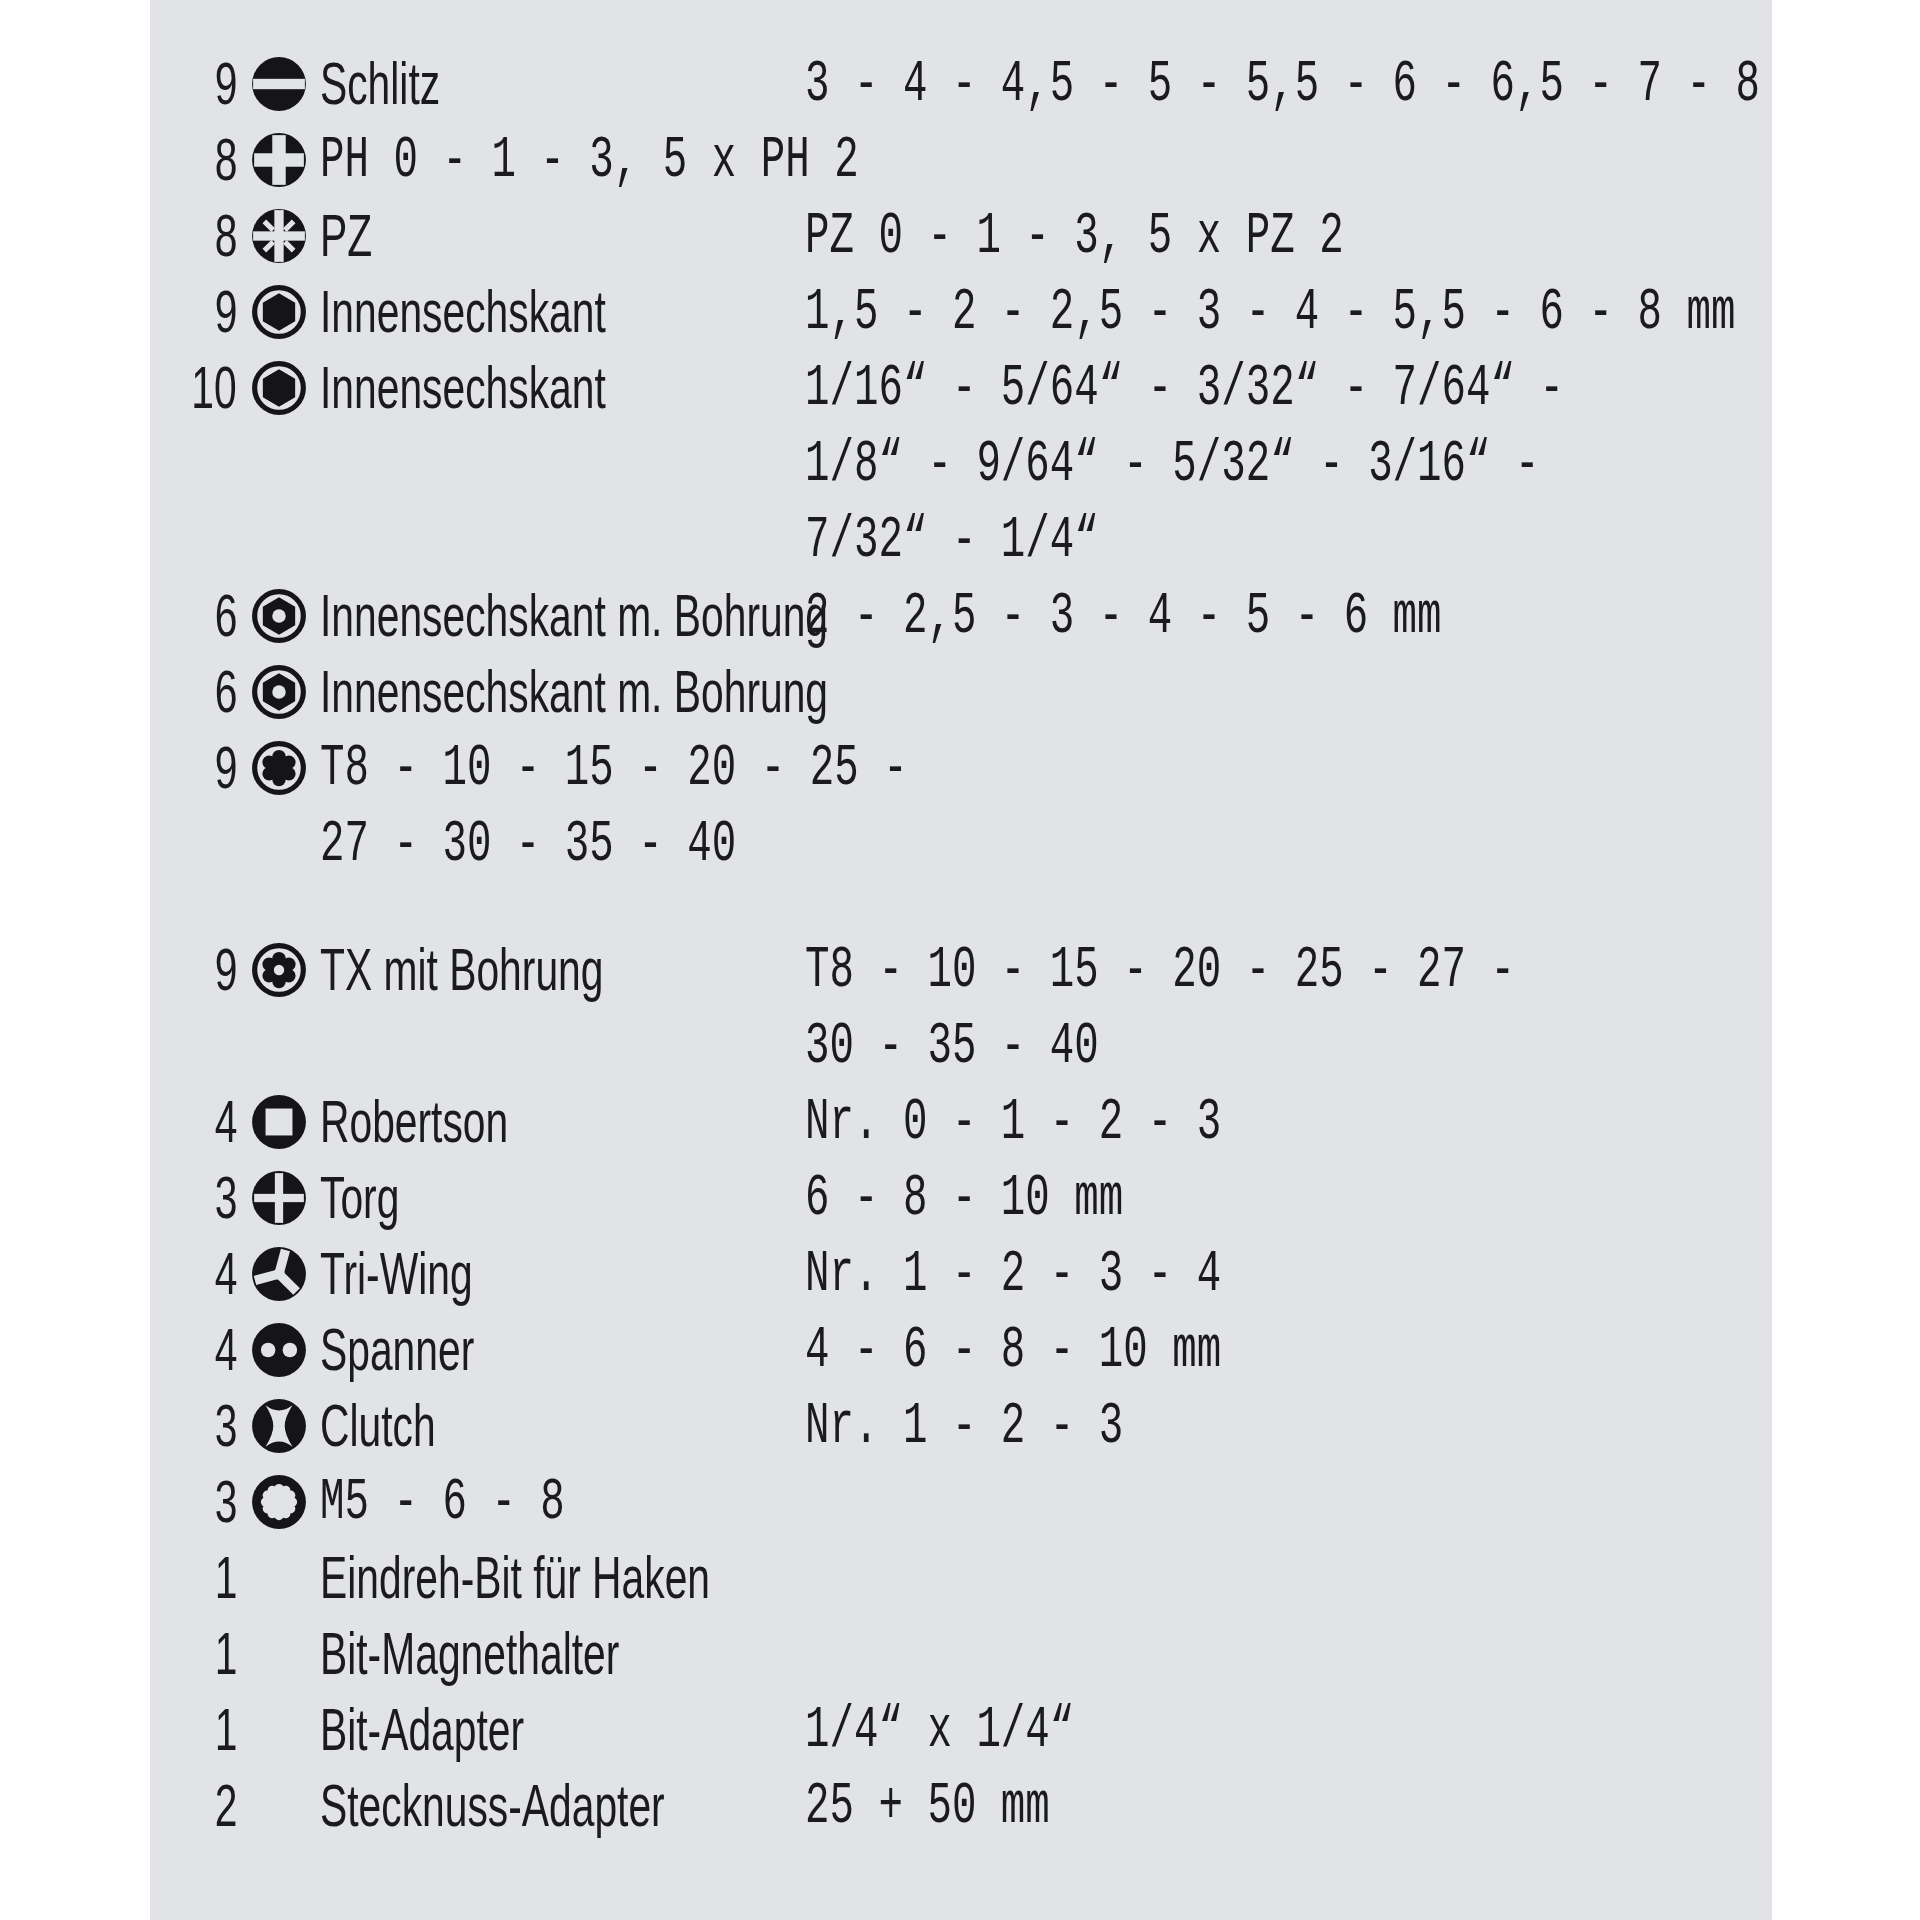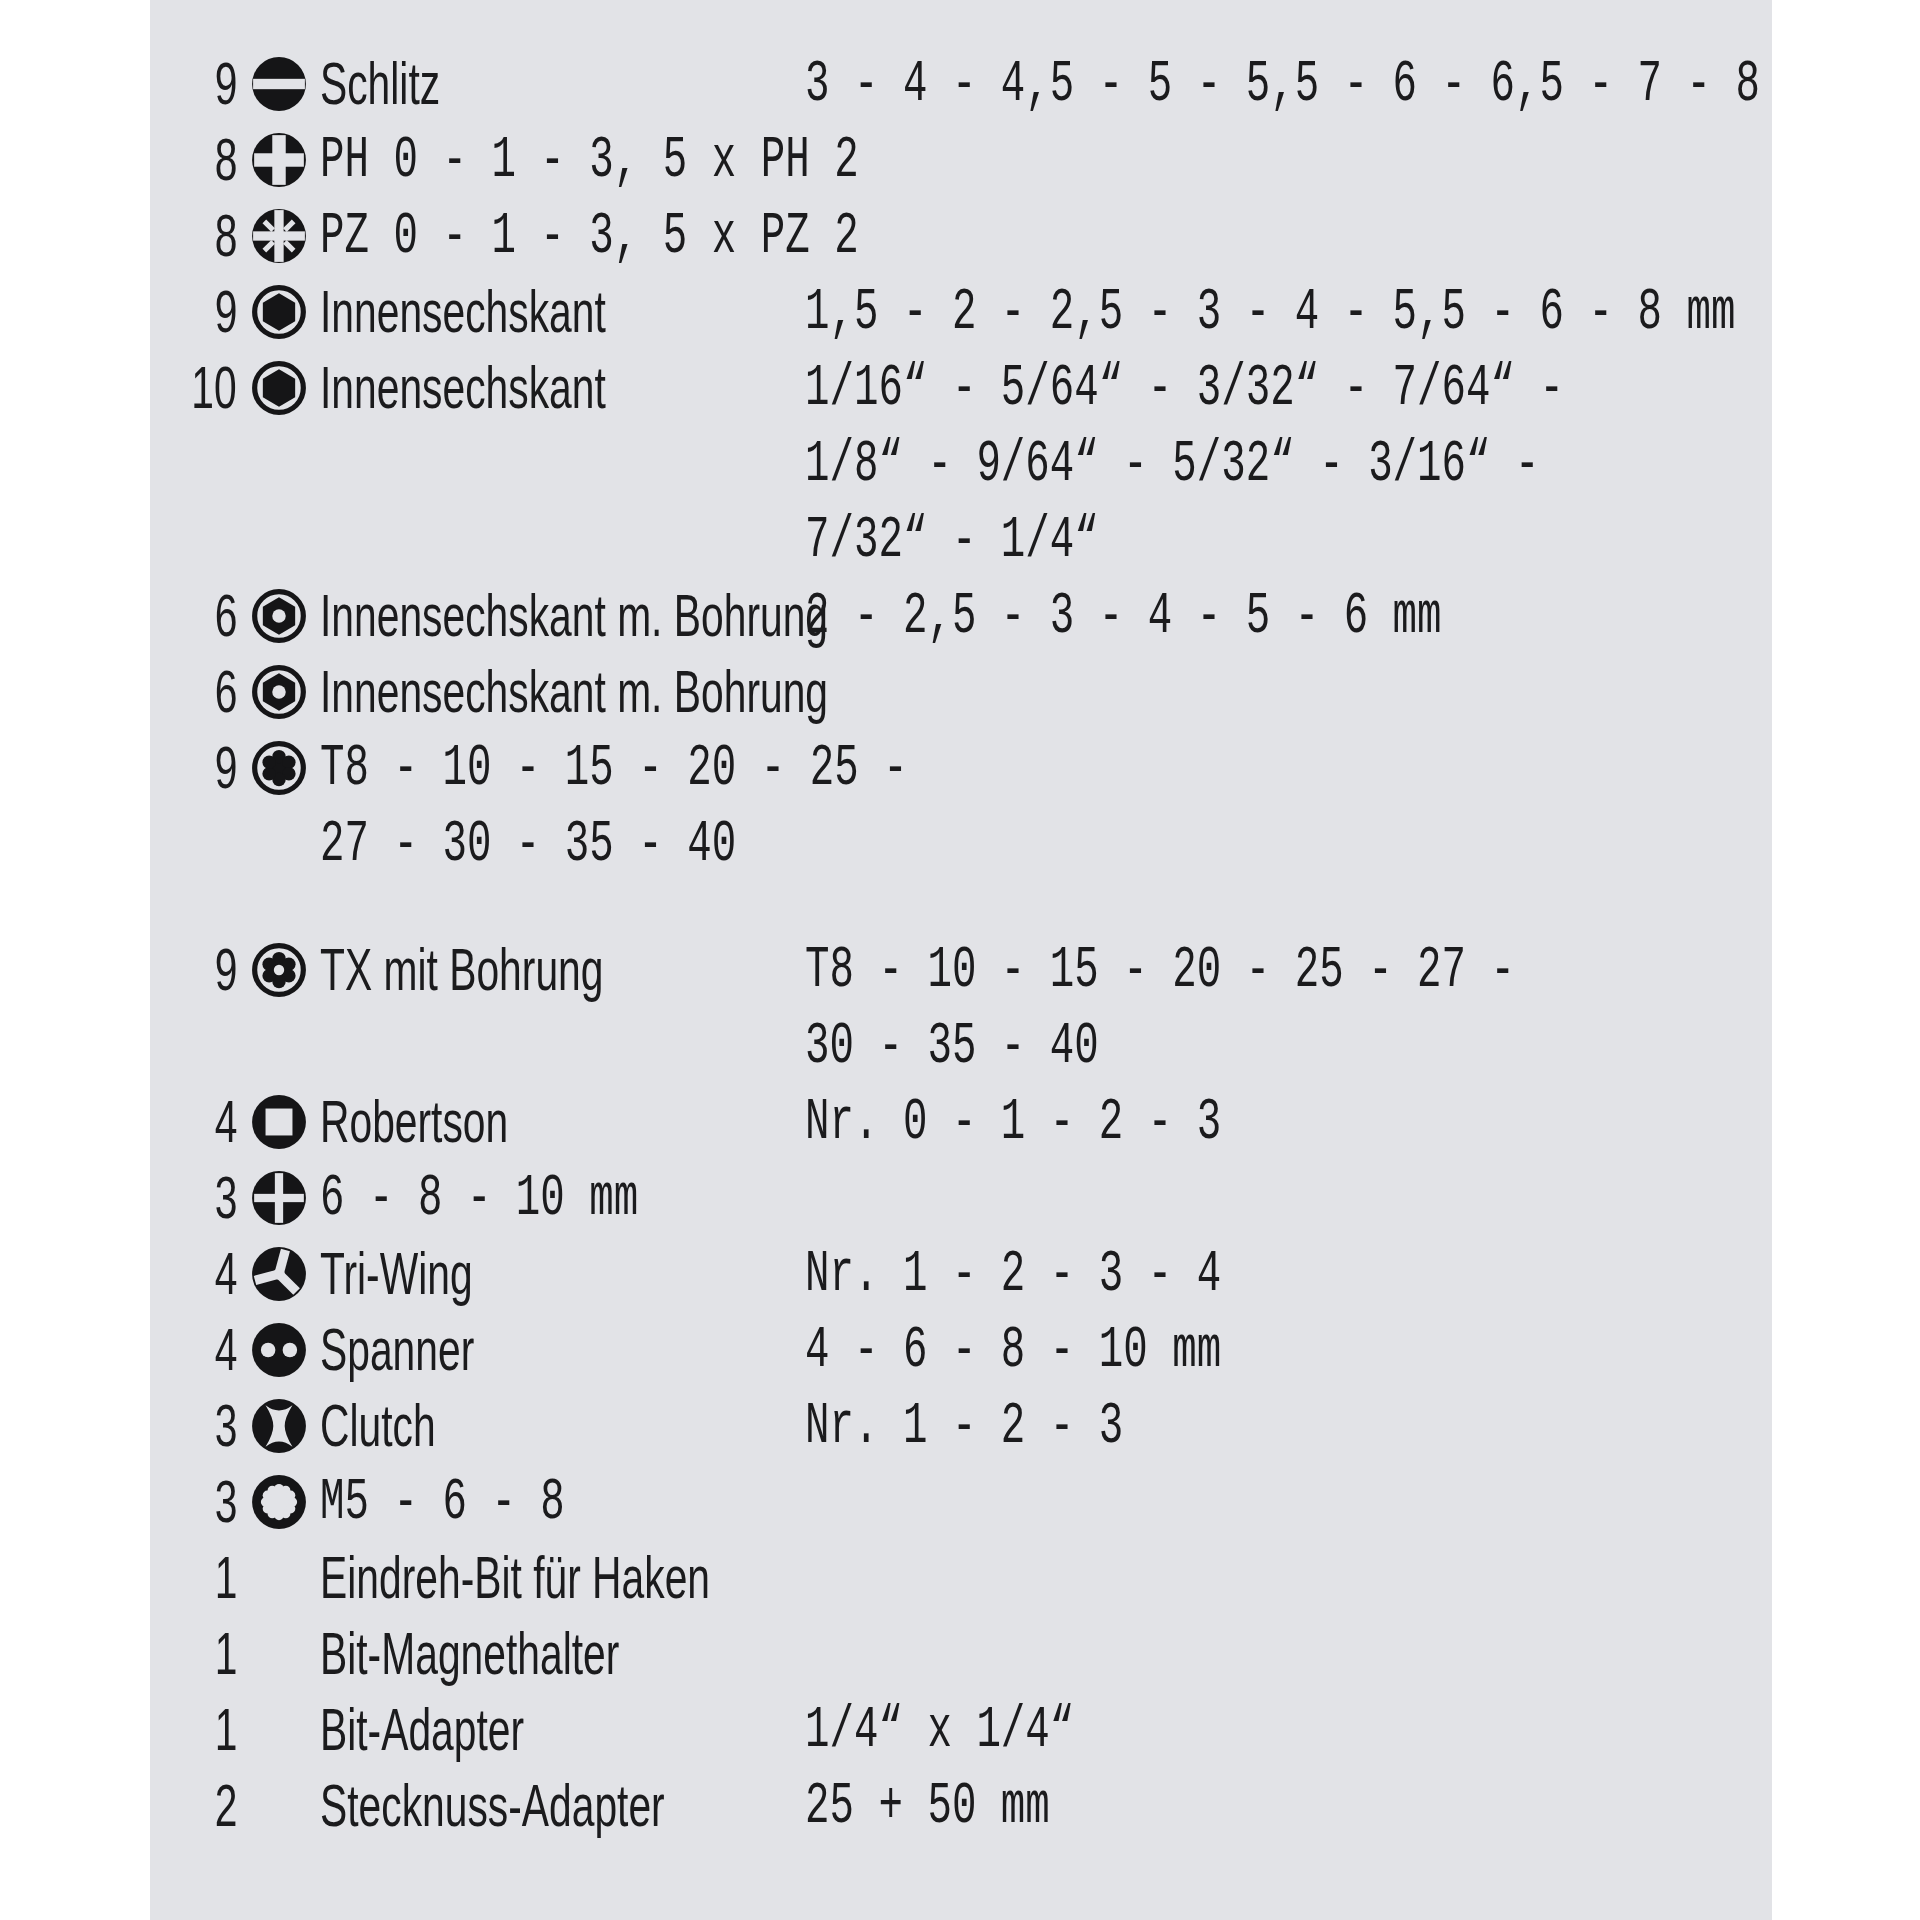--- a/index.html
+++ b/index.html
@@ -134,20 +134,23 @@
                 <g transform="translate(28,28)">
                   <rect x="-2.5" y="-20" width="5" height="12" transform="rotate(45)"></rect>
                   <rect x="-2.5" y="-20" width="5" height="12" transform="rotate(135)"></rect>
                   <rect x="-2.5" y="-20" width="5" height="12" transform="rotate(225)"></rect>
                   <rect x="-2.5" y="-20" width="5" height="12" transform="rotate(315)"></rect>
                 </g>
               </g>
             </svg>
           </span>
         </div>
+    <div class="cell name">
+      <span class="cond">PZ</span>
+    </div>
     <div class="cell sizes">
           <div class="size-line"><span class="cond">PZ 0 - 1 - 3, 5 x PZ 2</span></div>
         </div>
   </div>
 
   <div class="row">
     <div class="cell qty">
       <span class="cond">9</span>
     </div>
     <div class="cell icon-cell">
@@ -311,20 +314,23 @@
           <span class="icon">
             <svg viewBox="0 0 56 56" xmlns="http://www.w3.org/2000/svg">
               <circle cx="28" cy="28" r="26" fill="#151517"></circle>
               <g fill="#e2e3e7">
                 <rect x="24" y="4" width="8" height="48"></rect>
                 <rect x="4" y="24" width="48" height="8"></rect>
               </g>
             </svg>
           </span>
         </div>
+    <div class="cell name">
+      <span class="cond">Torg</span>
+    </div>
     <div class="cell sizes">
           <div class="size-line"><span class="cond">6 - 8 - 10 mm</span></div>
         </div>
   </div>
 
   <div class="row">
     <div class="cell qty">
       <span class="cond">4</span>
     </div>
     <div class="cell icon-cell">

